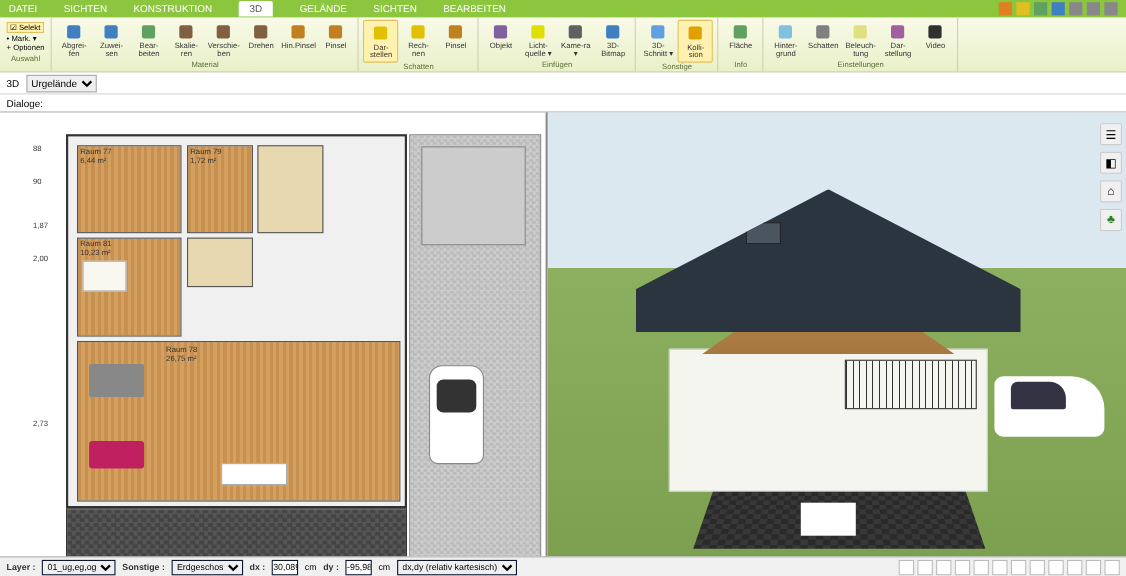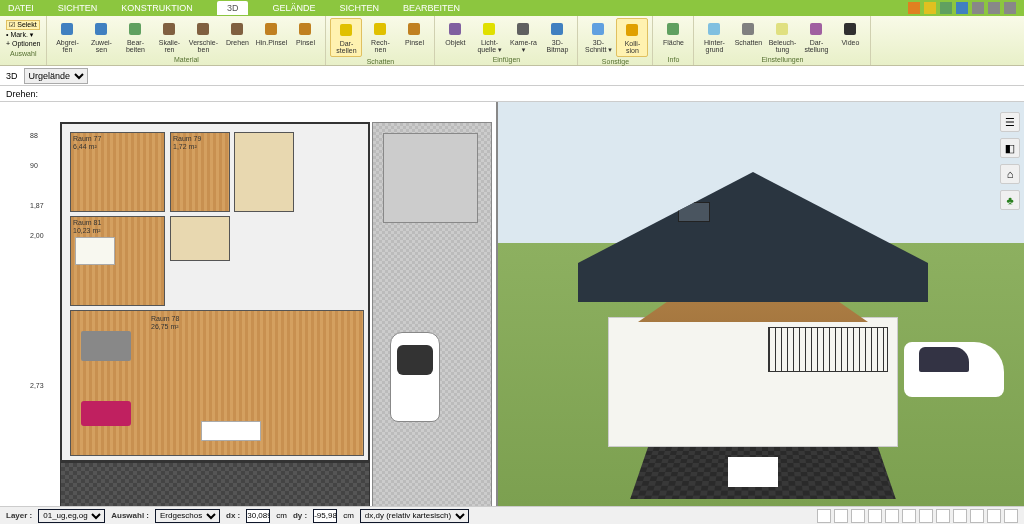--- a/index.html
+++ b/index.html
@@ -320,21 +320,21 @@
       </div>
     <div class="ribbon-group-label">Einstellungen</div>
   </div>
 </div>
 
 <div class="secondbar">
   <span>3D</span>
   <select><option>Urgelände</option></select>
 </div>
 <div class="dialoge-bar">
-  <span>Drehen:</span>
+  <span>Dialoge:</span>
 </div>
 
 <div class="workspace">
   <div class="pane pane-left">
     <div class="floorplan">
       <div class="fp-outer">
         <div class="fp-room wood" style="left:8px;top:8px;width:95px;height:80px">
           <div class="room-label"><span>Raum 77</span><br><span>6,44 m²</span></div>
         </div>
         <div class="fp-room wood" style="left:108px;top:8px;width:60px;height:80px">
@@ -385,21 +385,21 @@
       <div>◧</div>
       <div>⌂</div>
       <div style="color:#2a8020">♣</div>
     </div>
   </div>
 </div>
 
 <div class="statusbar">
   <label>Layer :</label>
   <select><option>01_ug,eg,og</option></select>
-  <label>Auswahl :</label>
+  <label>Sonstige :</label>
   <select><option>Erdgeschos</option></select>
   <label>dx :</label>
   <input type="text" value="30,089" style="">
   <span>cm</span>
   <label>dy :</label>
   <input type="text" value="-95,98" style="">
   <span>cm</span>
   <select><option>dx,dy (relativ kartesisch)</option></select>
   <div class="status-icons">
     <span></span>

